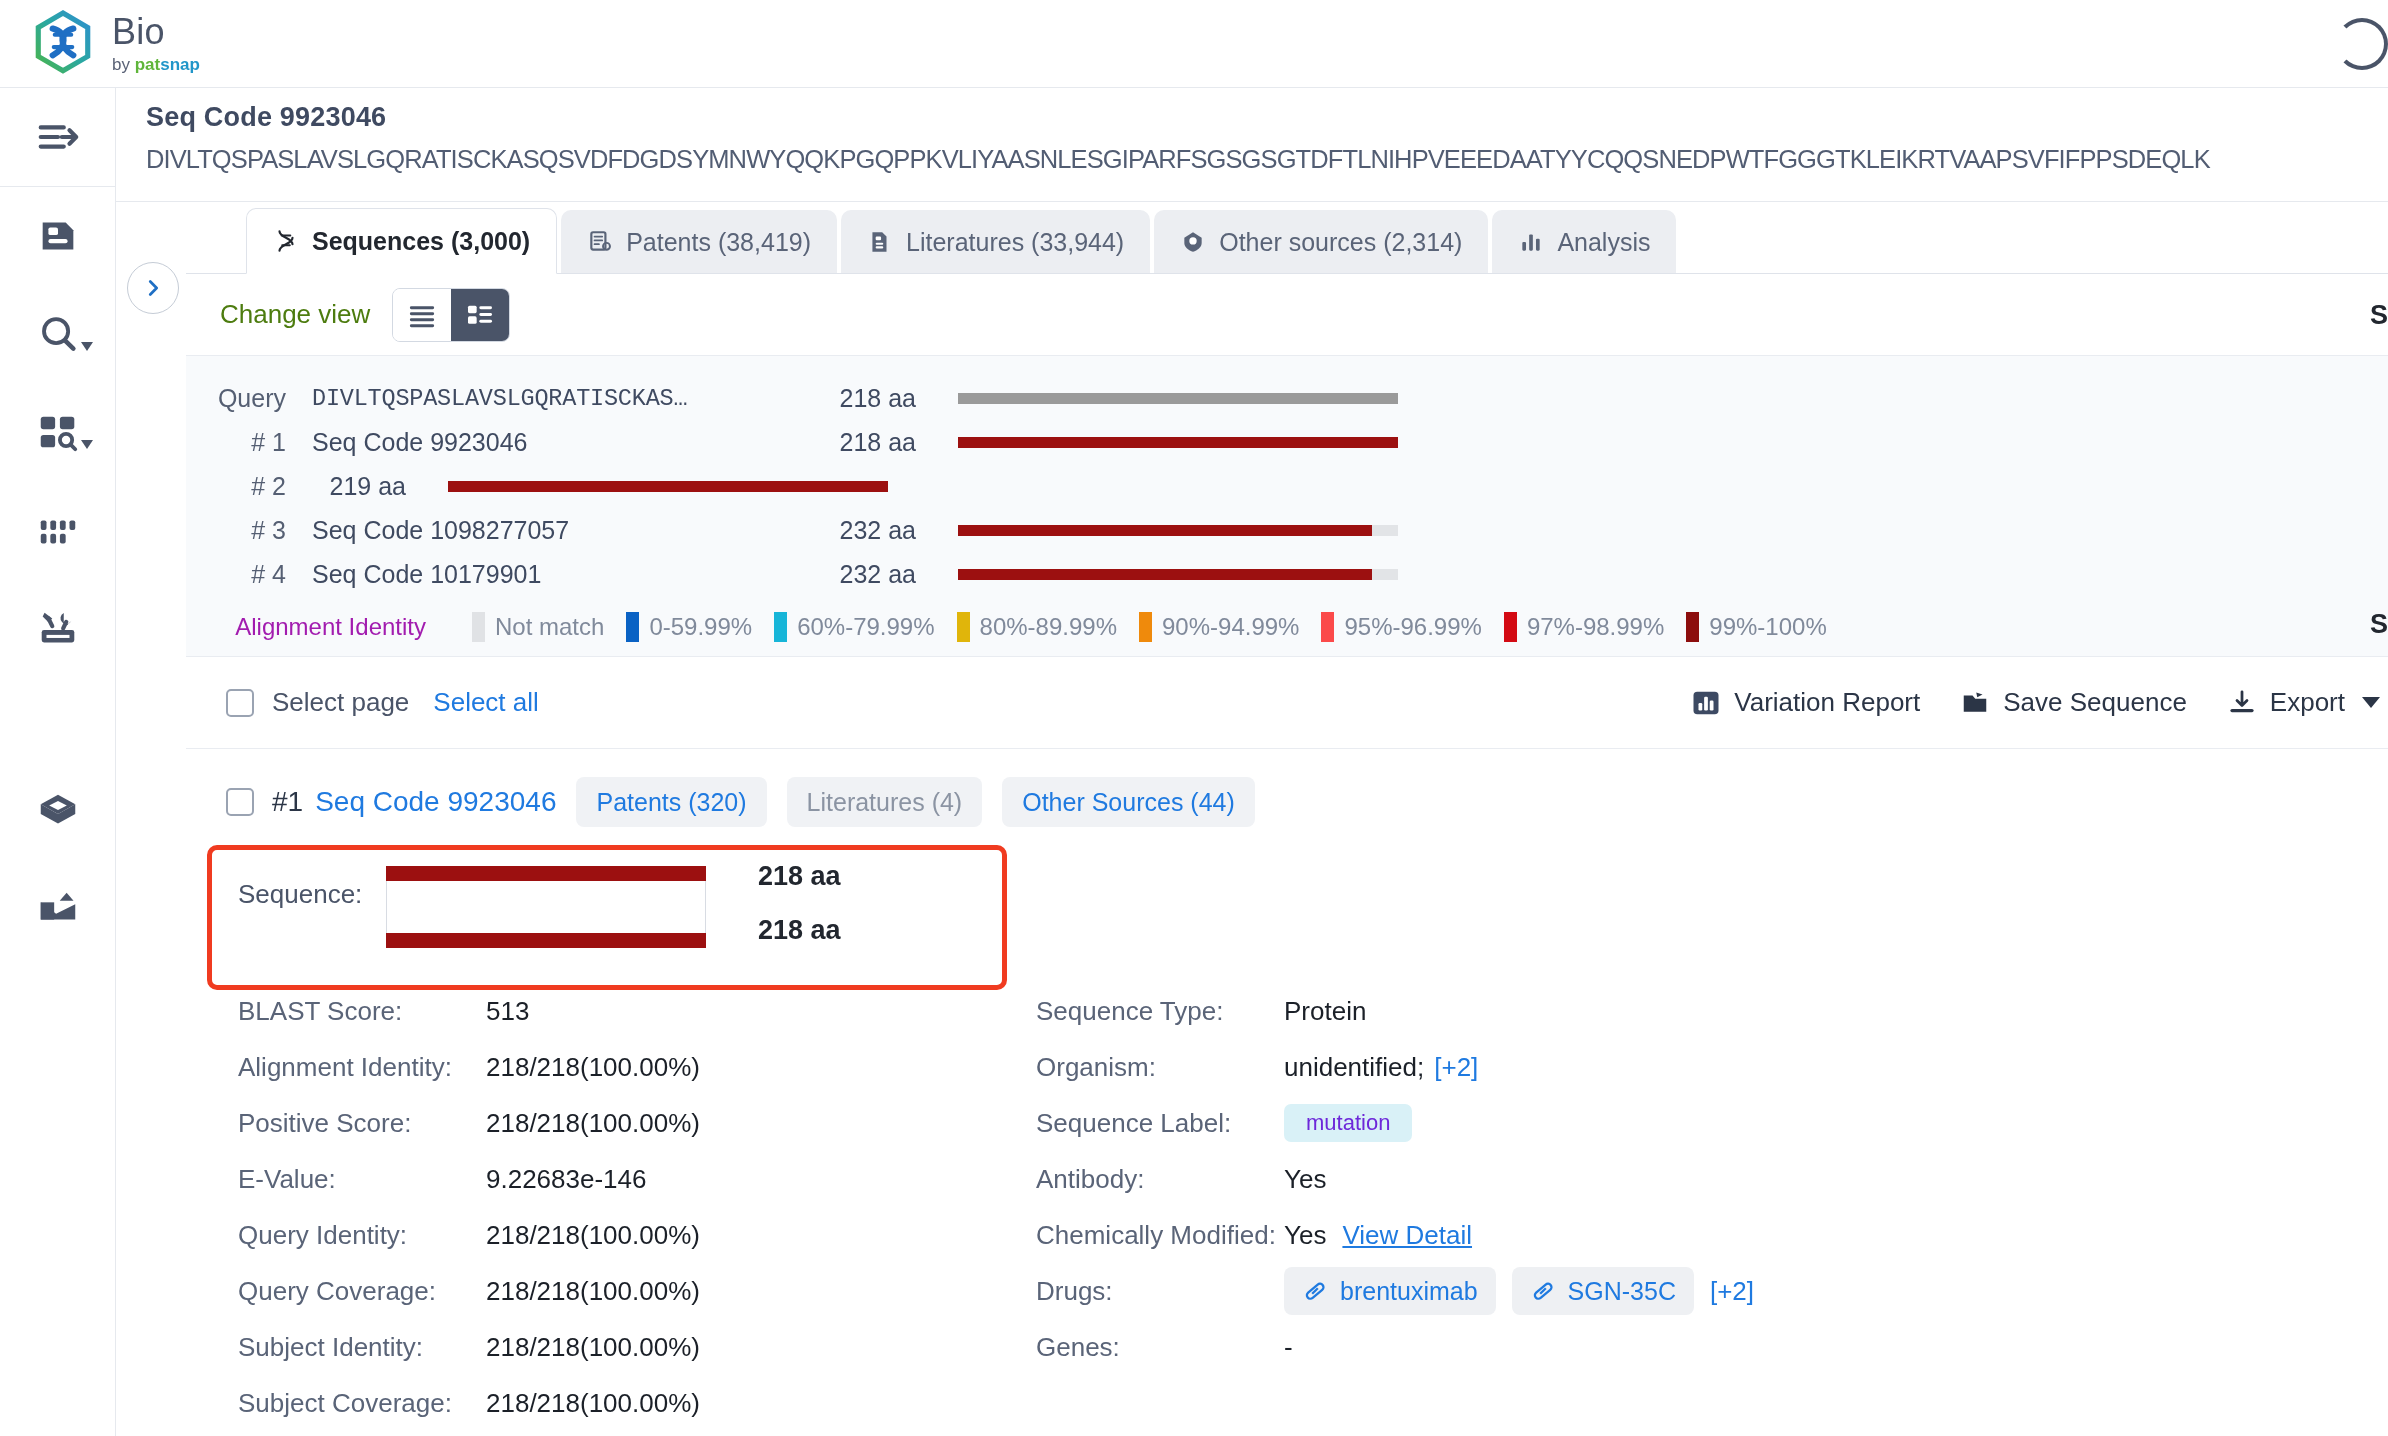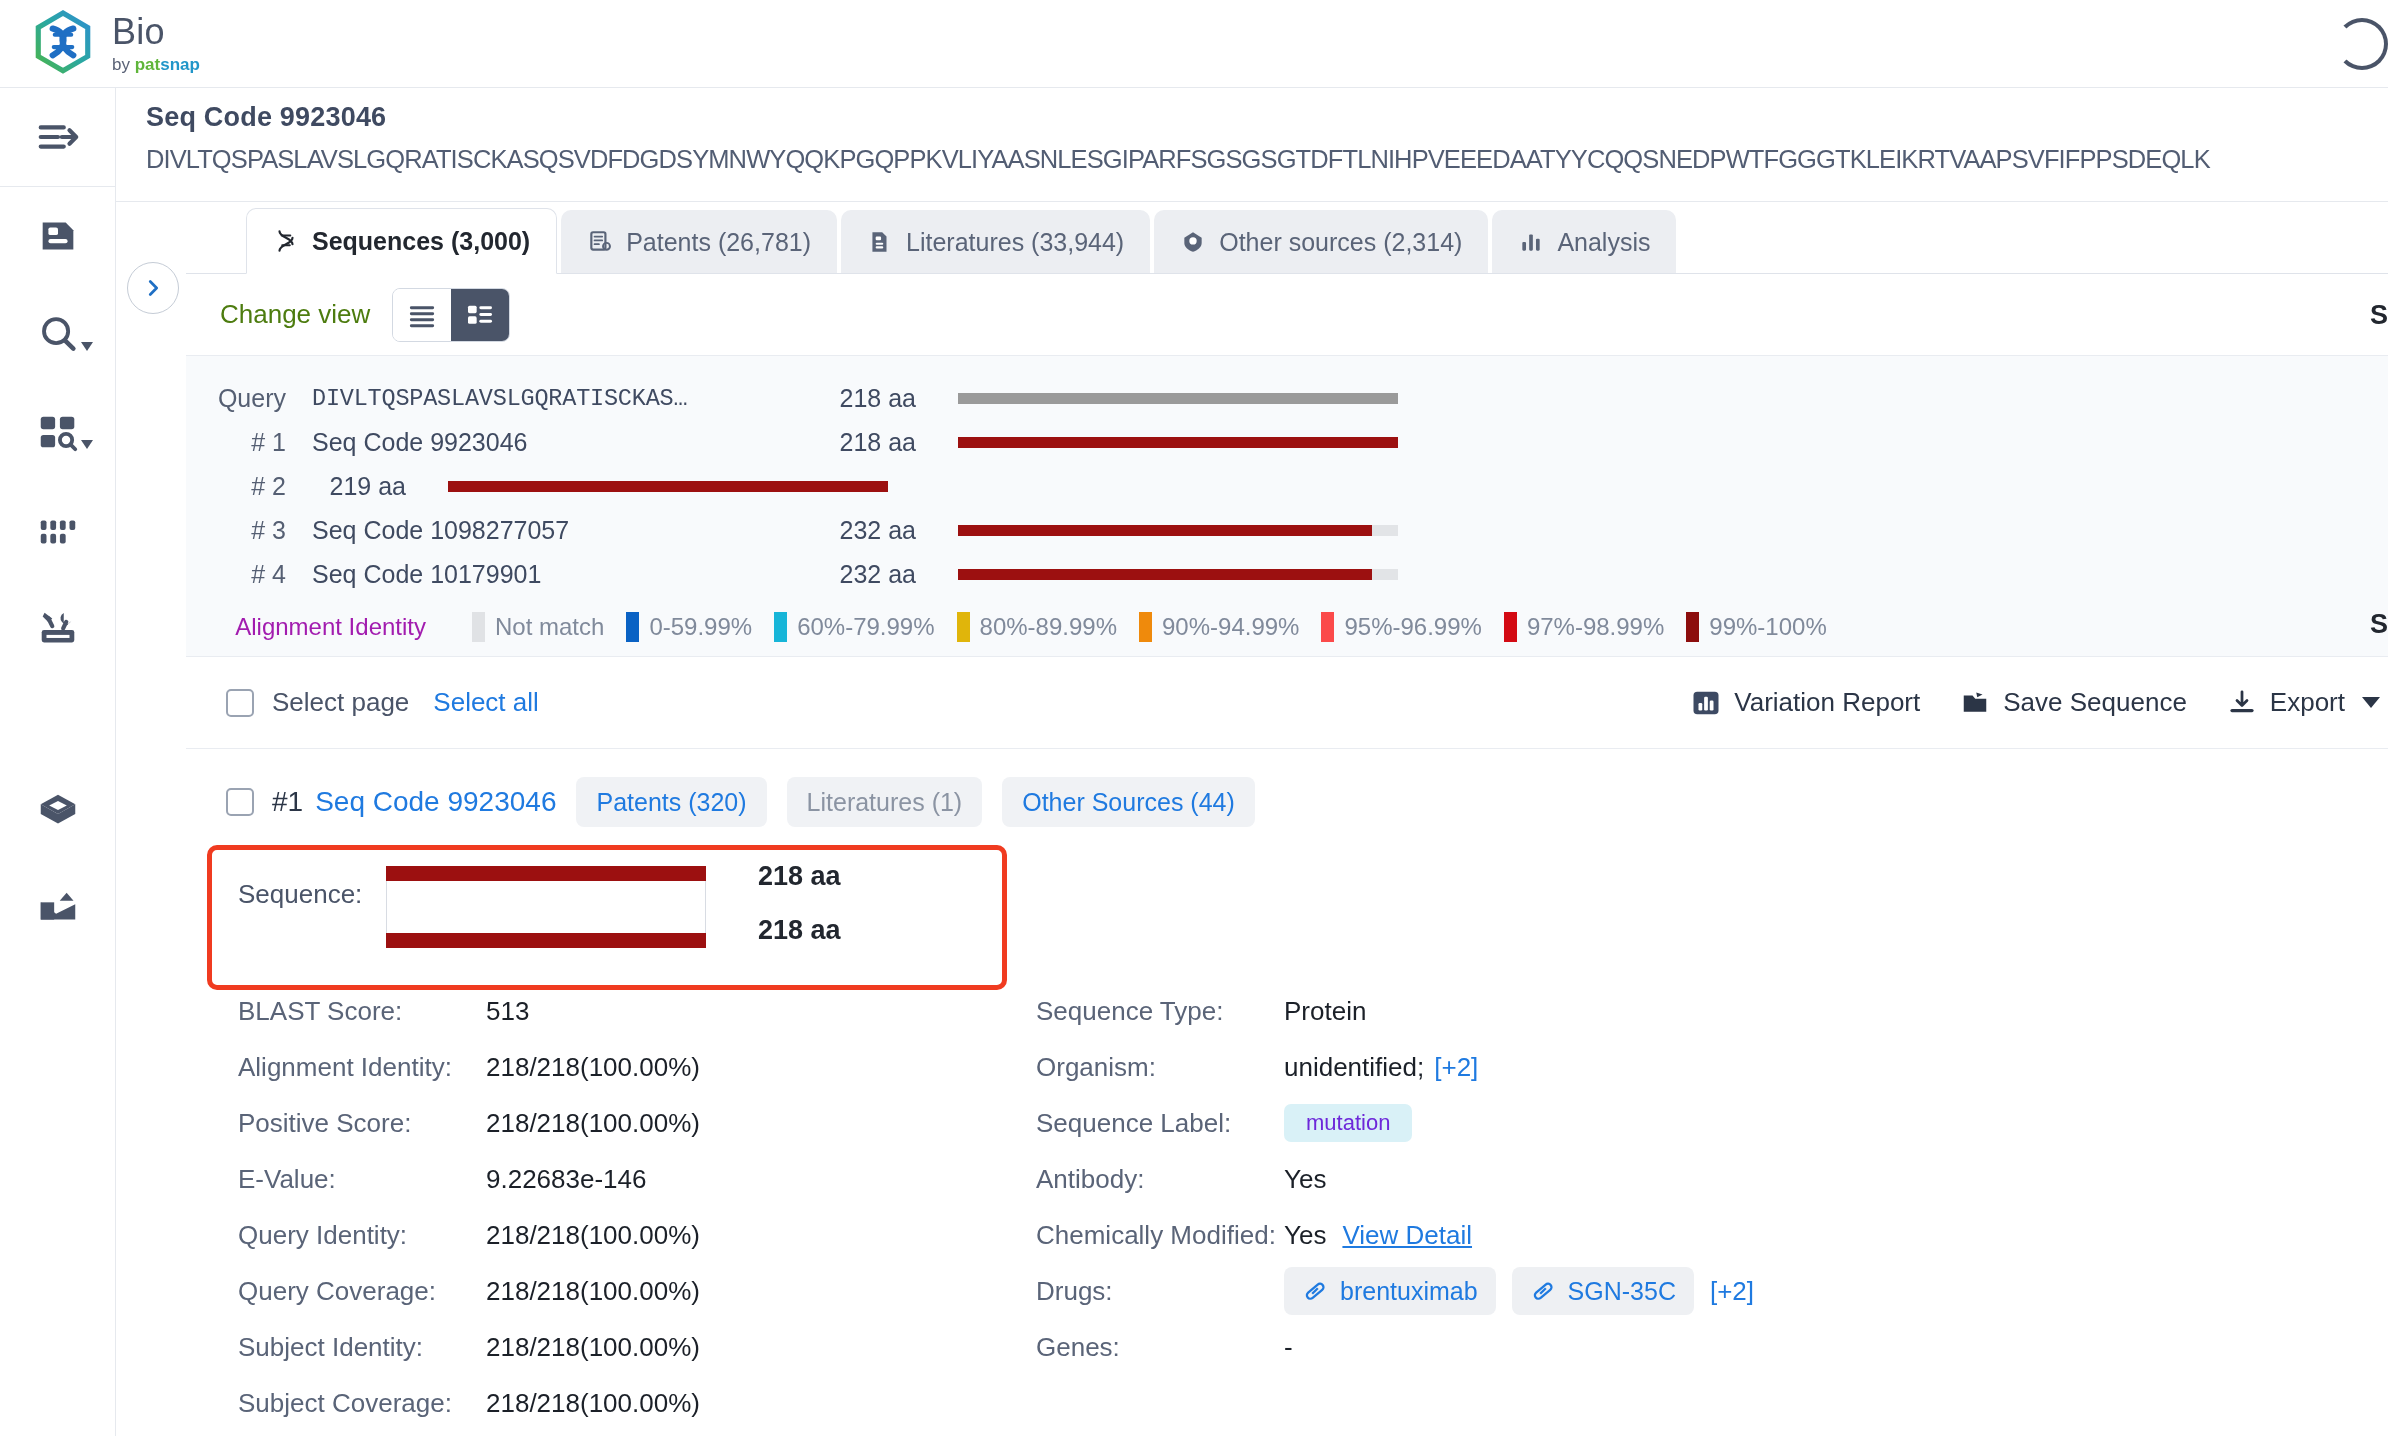--- a/index.html
+++ b/index.html
@@ -324,21 +324,21 @@
             <path d="M8 7h8M8.5 16h7" stroke="#22272f" stroke-width="1.8" stroke-linecap="round"></path>
           </svg>
           <span>Sequences (3,000)</span>
         </div>
         <div class="tab">
           <svg viewBox="0 0 24 24">
             <rect x="4" y="3" width="13" height="16" rx="1.6" fill="none" stroke="#5a6478" stroke-width="2"></rect>
             <path d="M7 7h7M7 10.5h7M7 14h4" stroke="#5a6478" stroke-width="1.7" stroke-linecap="round"></path>
             <circle cx="18" cy="16" r="3.2" fill="none" stroke="#5a6478" stroke-width="1.8"></circle>
           </svg>
-          <span>Patents (26,781)</span>
+          <span>Patents (38,419)</span>
         </div>
         <div class="tab">
           <svg viewBox="0 0 24 24">
             <path d="M5 3h9l4 4v14H5z" fill="#5a6478"></path>
             <rect x="8" y="7" width="5" height="3.4" rx="1" fill="#fff"></rect>
             <rect x="8" y="12.6" width="7" height="2" rx="1" fill="#fff"></rect>
             <rect x="8" y="16" width="7" height="2" rx="1" fill="#fff"></rect>
           </svg>
           <span>Literatures (33,944)</span>
         </div>
@@ -497,21 +497,21 @@
             <i class="caret-d"></i>
           </span>
         </span>
       </div>
 
       <div class="reshead">
         <span class="chk"></span>
         <span class="num">#1</span>
         <span class="name">Seq Code 9923046</span>
         <span class="pill">Patents (320)</span>
-        <span class="pill muted">Literatures (1)</span>
+        <span class="pill muted">Literatures (4)</span>
         <span class="pill">Other Sources (44)</span>
       </div>
 
       <div class="seqrow">
         <span class="seqlabel">Sequence:</span>
         <span class="seqgraph">
           <i class="topbarline"></i>
           <i class="botbarline"></i>
         </span>
         <span class="seqaa1">218 aa</span>

